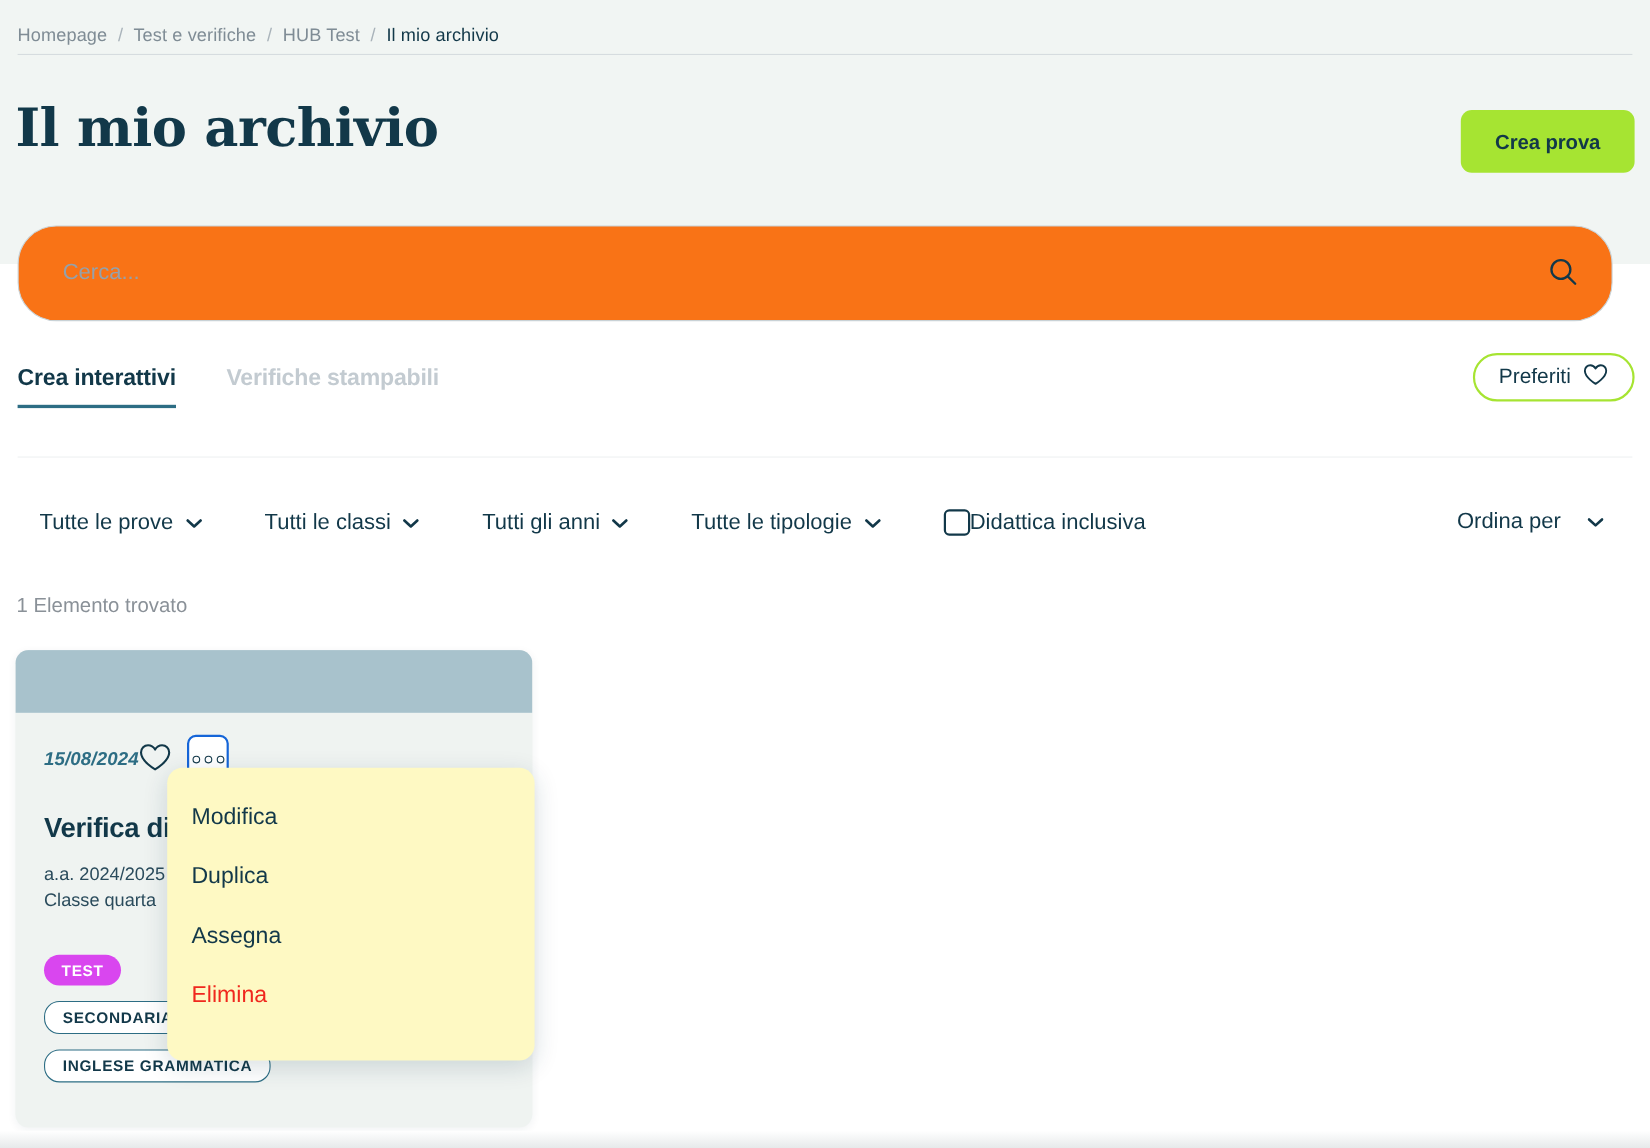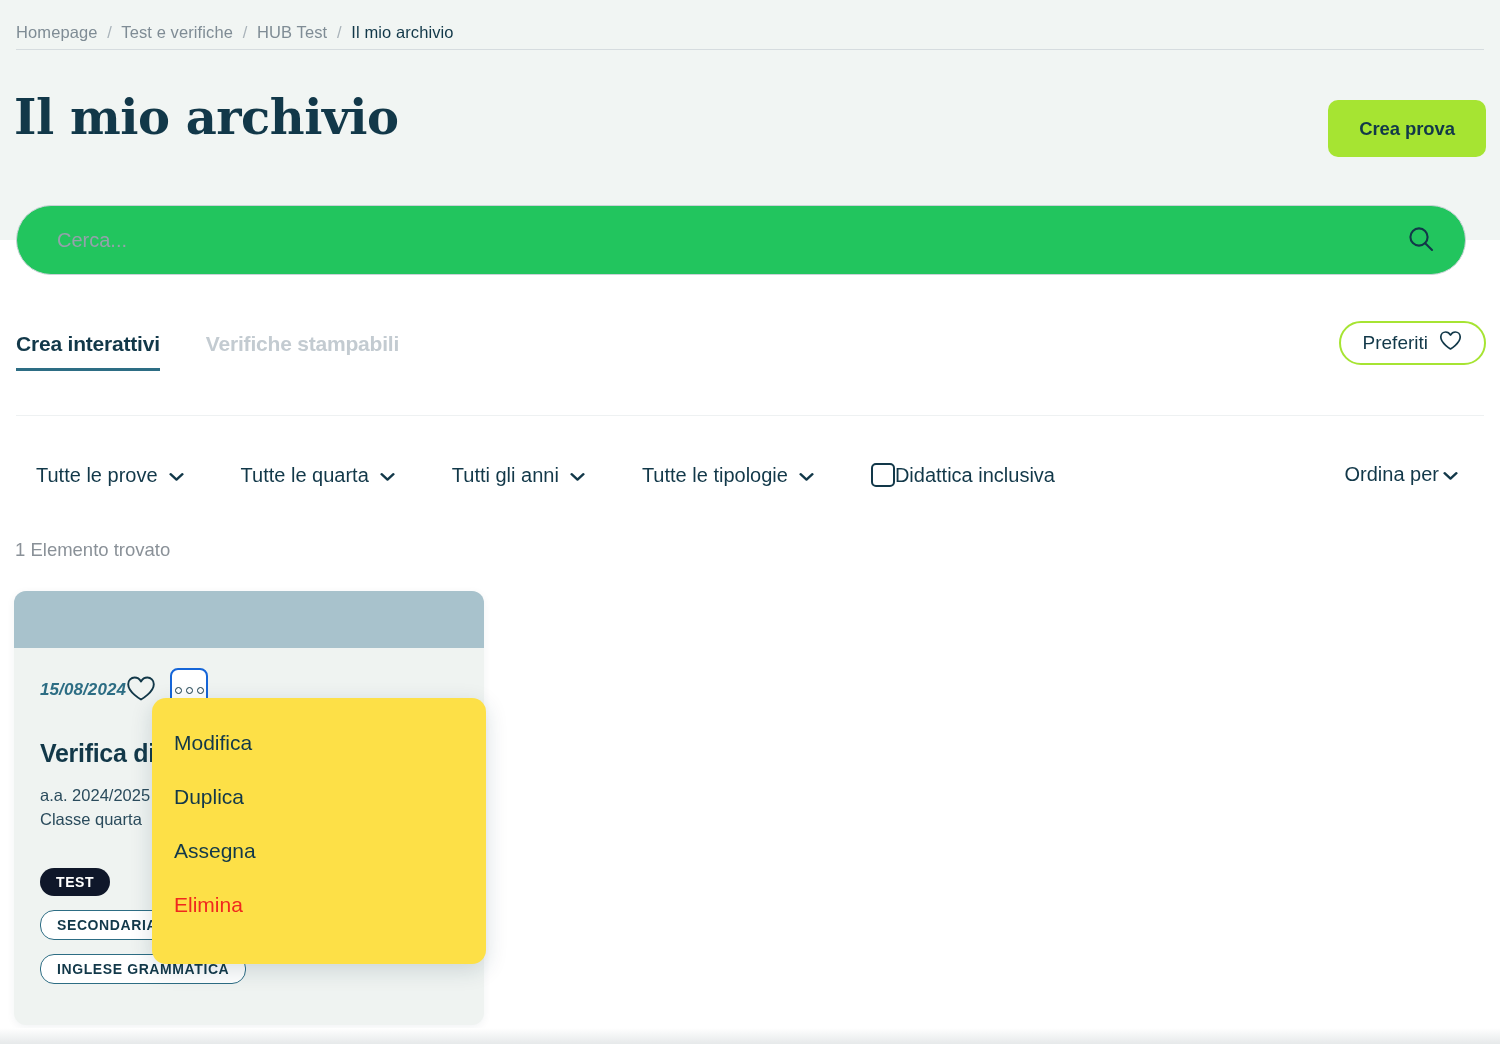--- a/index.html
+++ b/index.html
@@ -84,22 +84,22 @@
     cursor: pointer;
     letter-spacing: -.1px;
   }
 
   
   .search-wrap {
     position: absolute;
     top: 205px;
     left: 16px;
     width: 1450px;
-    height: 70px;
-    background: #22c55e;
+    height: 87px;
+    background: #f97316;
     border: 1px solid #c9d2d6;
     border-radius: 35px;
     display: flex;
     align-items: center;
     padding: 0 24px 0 40px;
   }
   .search-input {
     flex: 1;
     border: none;
     outline: none;
@@ -203,21 +203,21 @@
     border: 2.5px solid #123849;
     border-radius: 5px;
     background: #fff;
   }
   .btn-ordina {
     position: absolute;
     top: 463px;
     right: 42px;
     display: flex;
     align-items: center;
-    gap: 4px;
+    gap: 24px;
     background: none;
     border: none;
     cursor: pointer;
     font-family: "Liberation Sans", sans-serif;
     font-size: 20px;
     color: #123849;
     white-space: nowrap;
   }
 
   
@@ -301,31 +301,31 @@
     gap: 14px;
   }
   .tag {
     font-size: 14px;
     font-weight: bold;
     letter-spacing: .6px;
     border-radius: 14px;
     padding: 6px 16px;
     white-space: nowrap;
   }
-  .tag.solid { background: #0f172a; color: #ffffff; }
+  .tag.solid { background: #d946ef; color: #ffffff; }
   .tag.outline { background: #ffffff; border: 1.5px solid #2d6d84; color: #123849; }
 
   
   .dropdown {
     position: absolute;
     top: 698px;
     left: 152px;
     width: 334px;
     height: 266px;
-    background: #fde047;
+    background: #fef9c3;
     border-radius: 14px;
     box-shadow: 0 6px 22px rgba(18,56,73,.16);
     padding: 18px 0;
     z-index: 40;
   }
   .menu-item {
     display: block;
     width: 100%;
     text-align: left;
     background: none;
@@ -401,21 +401,21 @@
     <button class="filter">
       <span>Tutte le prove</span>
       <span>
         <svg width="15" height="10" viewBox="0 0 15 10" fill="none">
           <path d="M1.6 2.2L7.5 7.6L13.4 2.2" stroke="#123849" stroke-width="2.4" stroke-linecap="round" stroke-linejoin="round"></path>
         </svg>
       </span>
     </button>
 
     <button class="filter">
-      <span>Tutte le quarta</span>
+      <span>Tutti le classi</span>
       <span>
         <svg width="15" height="10" viewBox="0 0 15 10" fill="none">
           <path d="M1.6 2.2L7.5 7.6L13.4 2.2" stroke="#123849" stroke-width="2.4" stroke-linecap="round" stroke-linejoin="round"></path>
         </svg>
       </span>
     </button>
 
     <button class="filter">
       <span>Tutti gli anni</span>
       <span>

